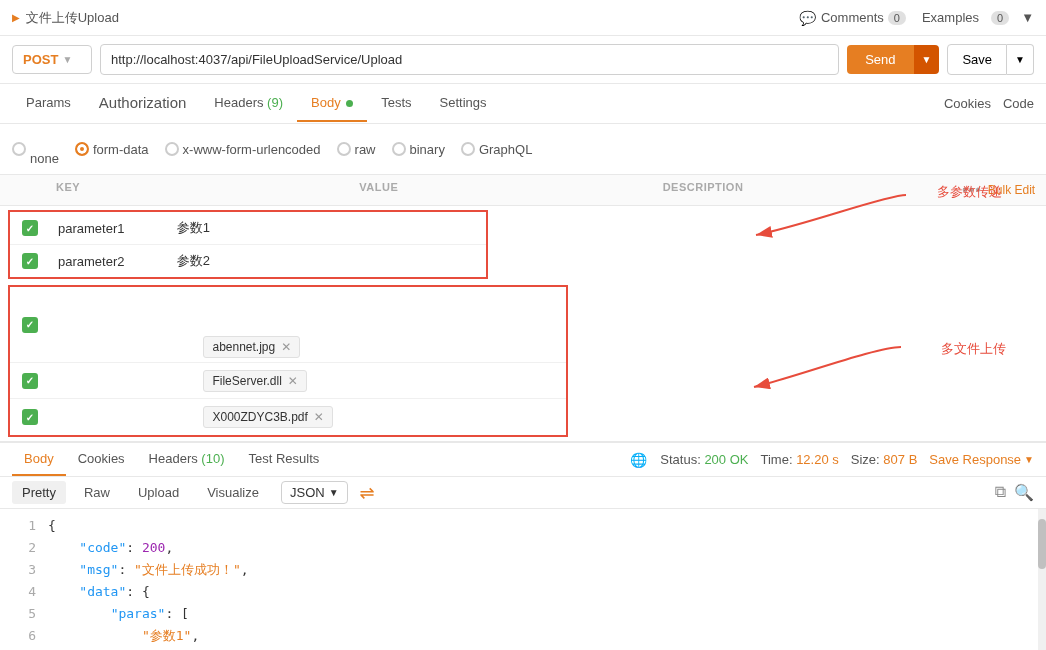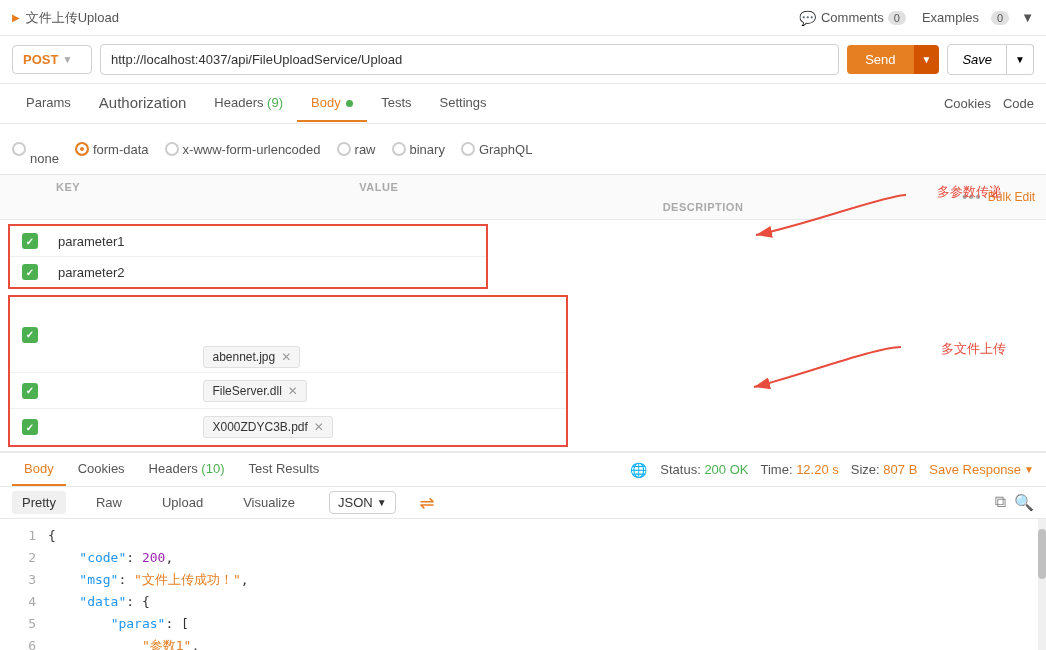--- a/index.html
+++ b/index.html
@@ -31,21 +31,21 @@
     <div style="background:#fff; border:1px solid #d0d0d0; border-radius:4px; padding:6px 10px; font-size:13px; color:#e67e22; font-weight:600; cursor:pointer; display:flex; align-items:center; gap:4px; min-width:80px;">
       <span>POST</span>
       <span style="color:#aaa; font-size:10px;">▼</span>
     </div>
     <input style="flex: 1 1 0%; border: 1px solid rgb(208, 208, 208); border-radius: 4px; padding: 7px 10px; font-size: 13px; color: rgb(51, 51, 51); background: rgb(255, 255, 255); outline: none;" value="http://localhost:4037/api/FileUploadService/Upload">
     <div style="display:flex;">
       <button style="background:#e67e22; color:#fff; border:none; border-radius:4px 0 0 4px; padding:7px 18px; font-size:13px; cursor:pointer; font-weight:500;">Send</button>
       <button style="background:#d35400; color:#fff; border:none; border-radius:0 4px 4px 0; padding:7px 8px; cursor:pointer; font-size:10px;">▼</button>
     </div>
     <div style="display:flex;">
-      <button style="background:#fff; border:1px solid #d0d0d0; border-radius:4px 0 0 4px; padding:7px 14px; font-size:13px; cursor:pointer;font-style:italic;">Save</button>
+      <button style="background:#fff; border:1px solid #d0d0d0; border-radius:4px 0 0 4px; padding:7px 14px; font-size:13px; cursor:pointer;">Save</button>
       <button style="background:#fff; border:1px solid #d0d0d0; border-left:none; border-radius:0 4px 4px 0; padding:7px 8px; cursor:pointer; font-size:10px;">▼</button>
     </div>
   </div>
 
   <div style="display:flex; align-items:center; padding:0 12px; background:#fff; border-bottom:1px solid #e8e8e8;">
     <div style="padding:10px 14px; font-size:13px; color:#555; cursor:pointer; border-bottom:2px solid transparent;">Params</div>
     <div style="padding:10px 14px; font-size:15px; color:#555; cursor:pointer; border-bottom:2px solid transparent;">Authorization</div>
     <div style="padding:10px 14px; font-size:13px; color:#555; cursor:pointer; border-bottom:2px solid transparent;">Headers <span style="color:#4CAF50;">(9)</span></div>
     <div style="padding:10px 14px; font-size:13px; color:#e67e22; cursor:pointer; border-bottom:2px solid #e67e22;">Body <span style="display:inline-block; width:7px; height:7px; border-radius:50%; background:#4CAF50; margin-left:2px; vertical-align:middle;"></span></div>
     <div style="padding:10px 14px; font-size:13px; color:#555; cursor:pointer; border-bottom:2px solid transparent;">Tests</div>
@@ -83,48 +83,50 @@
     </div>
   </div>
 
   <div style="position:relative; background:#fff; flex:0 0 auto;">
 
     
     <div style="display:grid; grid-template-columns:40px 1fr 1fr 1fr 80px; background:#fafafa; border-bottom:1px solid #e8e8e8; padding:6px 8px; margin:0 0 0 0;">
       <div></div>
       <div style="font-size:11px; color:#aaa; font-weight:700; text-transform:uppercase; letter-spacing:0.5px; padding:0 8px;">KEY</div>
       <div style="font-size:11px; color:#aaa; font-weight:700; text-transform:uppercase; letter-spacing:0.5px; padding:0 8px;">VALUE</div>
-      <div style="font-size:11px; color:#aaa; font-weight:700; text-transform:uppercase; letter-spacing:0.5px; padding:0 8px;margin-top:20px;">DESCRIPTION</div>
+      <div style="font-size:11px; color:#aaa; font-weight:700; text-transform:uppercase; letter-spacing:0.5px; padding:0 8px;">DESCRIPTION</div>
       <div style="display:flex; align-items:center; gap:6px; font-size:13px; color:#aaa; padding:0 4px;">
         <span style="cursor:pointer; font-size:16px; letter-spacing:1px; color:#aaa;">•••</span>
         <span style="color:#e67e22; cursor:pointer; font-size:12px; white-space:nowrap;">Bulk Edit</span>
       </div>
     </div>
 
     
     <div style="border:2px solid #e74c3c; margin:4px 12px 4px 8px; display:inline-block; min-width:480px;">
       
       <div style="display:grid; grid-template-columns:40px 1fr 1fr 1fr 80px; border-bottom:1px solid #f0f0f0; align-items:center;">
         <div style="display:flex; align-items:center; justify-content:center; padding:7px;">
           <div style="width:16px; height:16px; border:2px solid #4CAF50; background:#4CAF50; border-radius:3px; display:flex; align-items:center; justify-content:center; cursor:pointer;">
             <span style="color:#fff; font-size:10px; font-weight:bold;">✓</span>
           </div>
         </div>
         <div style="padding:7px 8px; font-size:13px;">parameter1</div>
+        <div style="padding:7px 8px; font-size:13px;">参数1</div>
         <div style="padding:7px 8px; font-size:13px; color:#aaa;"></div>
         <div></div>
       </div>
       
       <div style="display:grid; grid-template-columns:40px 1fr 1fr 1fr 80px; align-items:center;">
         <div style="display:flex; align-items:center; justify-content:center; padding:7px;">
           <div style="width:16px; height:16px; border:2px solid #4CAF50; background:#4CAF50; border-radius:3px; display:flex; align-items:center; justify-content:center; cursor:pointer;">
             <span style="color:#fff; font-size:10px; font-weight:bold;">✓</span>
           </div>
         </div>
         <div style="padding:7px 8px; font-size:13px;">parameter2</div>
+        <div style="padding:7px 8px; font-size:13px;">参数2</div>
         <div style="padding:7px 8px; font-size:13px; color:#aaa;"></div>
         <div></div>
       </div>
     </div>
 
     
     <div style="border:2px solid #e74c3c; margin:2px 12px 4px 8px; display:inline-block; min-width:480px;">
       
       <div style="display:grid; grid-template-columns:40px 1fr 1fr 1fr 80px; border-bottom:1px solid #f0f0f0; align-items:center; min-height:36px;">
         <div style="display:flex; align-items:center; justify-content:center; padding:7px;">
@@ -217,21 +219,21 @@
       <span><span>Status:</span> <span style="color:#4CAF50; font-weight:500;">200 OK</span></span>
       <span><span>Time:</span> <span style="color:#e67e22; font-weight:500;">12.20 s</span></span>
       <span><span>Size:</span> <span style="color:#e67e22; font-weight:500;">807 B</span></span>
       <span style="color:#e67e22; cursor:pointer; display:flex; align-items:center; gap:3px;">
           <span>Save Response</span> 
           <span style="font-size:10px;">▼</span>
         </span>
     </div>
   </div>
 
-  <div style="display:flex; align-items:center; gap:20px; padding:4px 12px; background:#fff; border-bottom:1px solid #e8e8e8;">
+  <div style="display:flex; align-items:center; gap:8px; padding:4px 12px; background:#fff; border-bottom:1px solid #e8e8e8;">
     <div style="padding:4px 10px; font-size:13px; color:#333; cursor:pointer; background:#f0f0f0; border-radius:3px; font-weight:500;">Pretty</div>
     <div style="padding:4px 10px; font-size:13px; color:#555; cursor:pointer;">Raw</div>
     <div style="padding:4px 10px; font-size:13px; color:#555; cursor:pointer;">Upload</div>
     <div style="padding:4px 10px; font-size:13px; color:#555; cursor:pointer;">Visualize</div>
     <div style="display:flex; align-items:center; gap:4px; border:1px solid #d0d0d0; border-radius:4px; padding:3px 8px; font-size:13px; cursor:pointer; margin-left:4px;">
       <span>JSON</span>
       <span style="font-size:10px;">▼</span>
     </div>
     <span style="color:#e67e22; font-size:18px; cursor:pointer; margin-left:4px;">⇌</span>
     <div style="margin-left:auto; display:flex; gap:8px; color:#888; font-size:16px;">

